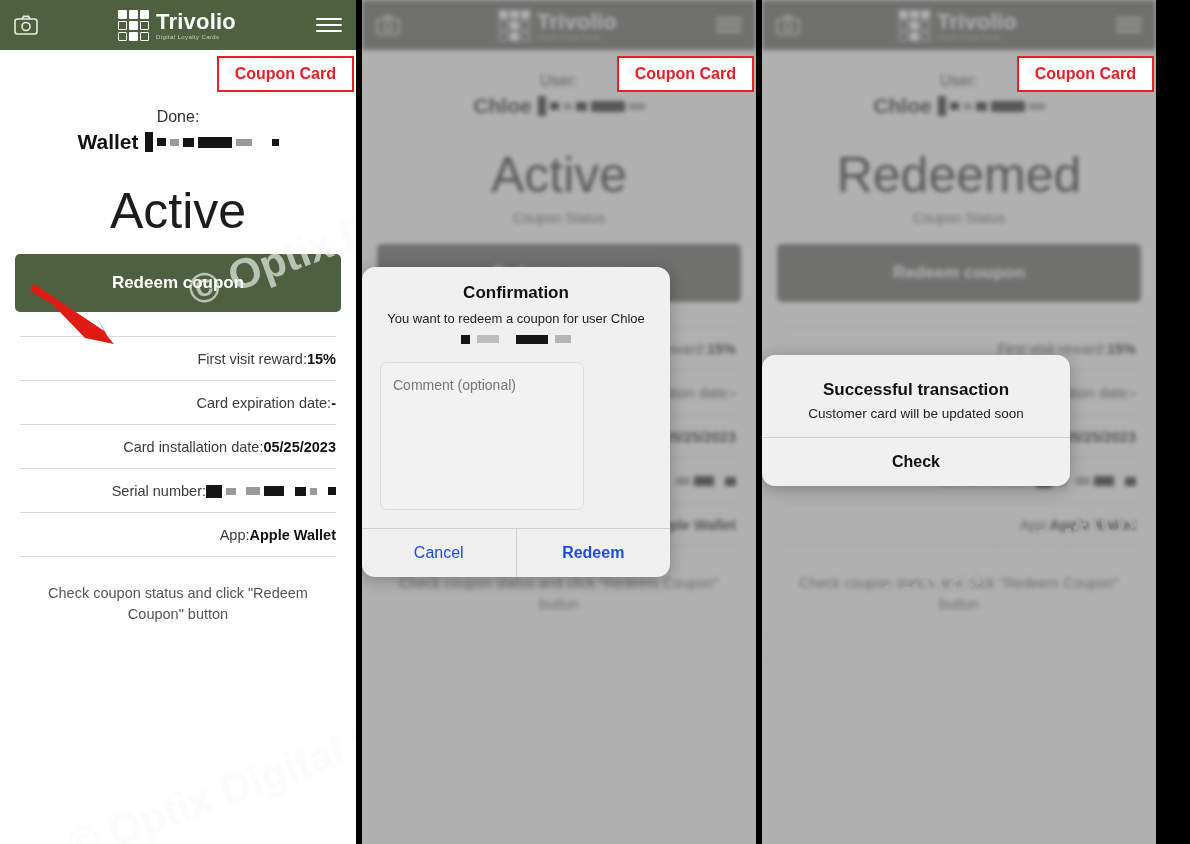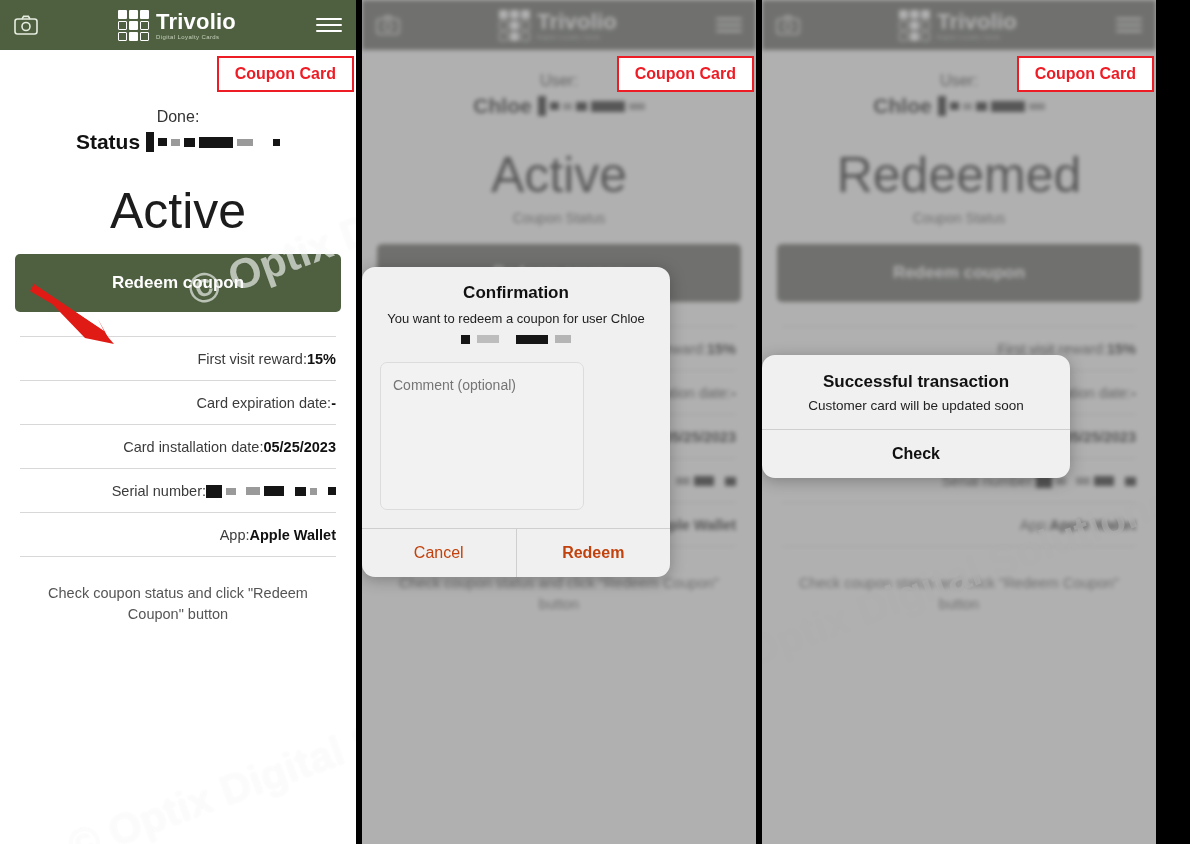--- a/index.html
+++ b/index.html
@@ -224,32 +224,32 @@
   }
   .modal-actions {
     display: flex;
     border-top: 1px solid #cfcfcf;
   }
   .modal-btn {
     flex: 1;
     text-align: center;
     padding: 15px 0;
     font-size: 16px;
-    color: #c2410c;
+    color: #1d4ed8;
     background: transparent;
     border: none;
     cursor: pointer;
     font-family: "Liberation Sans", sans-serif;
   }
   .modal-btn.primary { font-weight: bold; }
   .modal-btn + .modal-btn { border-left: 1px solid #cfcfcf; }
 
   
   .modal-success { width: 308px; }
-  .success-head { padding: 17px 14px 16px 14px; text-align: center; }
+  .success-head { padding: 17px 14px 16px 14px; text-align: center; margin-top: 8px; }
   .success-title { font-size: 17px; font-weight: bold; color: #111; }
   .success-sub { font-size: 13.5px; color: #222; margin-top: 6px; }
   .success-actions { border-top: 1px solid #cfcfcf; }
   .success-btn {
     display: block; width: 100%;
     text-align: center; padding: 15px 0;
     font-size: 16px; font-weight: bold; color: #111;
     background: transparent; border: none; cursor: pointer;
     font-family: "Liberation Sans", sans-serif;
   }
@@ -295,21 +295,21 @@
           </span>
         </div>
 
         <div class="badge-row">
           <div class="coupon-badge">Coupon Card</div>
         </div>
 
         <div class="user-block">
           <div class="user-label">Done:</div>
           <div class="user-name-row">
-            <span class="user-name">Status</span>
+            <span class="user-name">Wallet</span>
             <span class="redact">
               <b style="width:8px;height:20px"></b>
               <b style="width:9px;height:8px"></b>
               <b class="g" style="width:9px;height:7px"></b>
               <b style="width:11px;height:9px"></b>
               <b style="width:34px;height:11px"></b>
               <b class="g" style="width:16px;height:7px"></b>
               <b style="width:7px;height:7px;margin-left:16px"></b>
             </span>
           </div>

